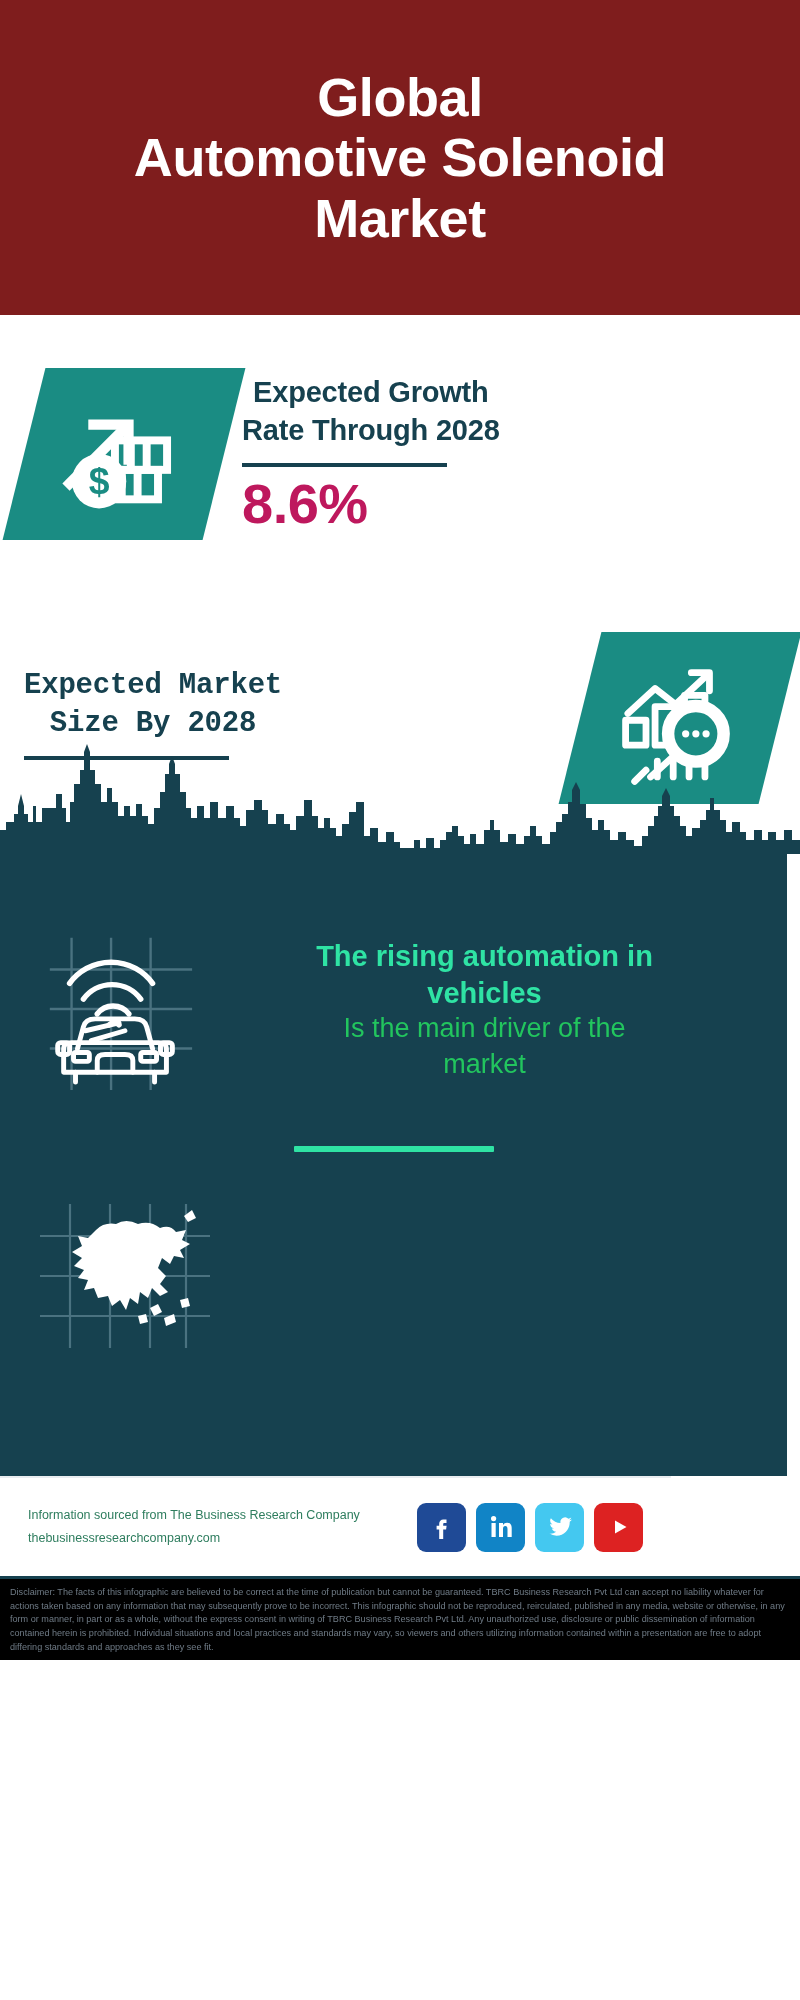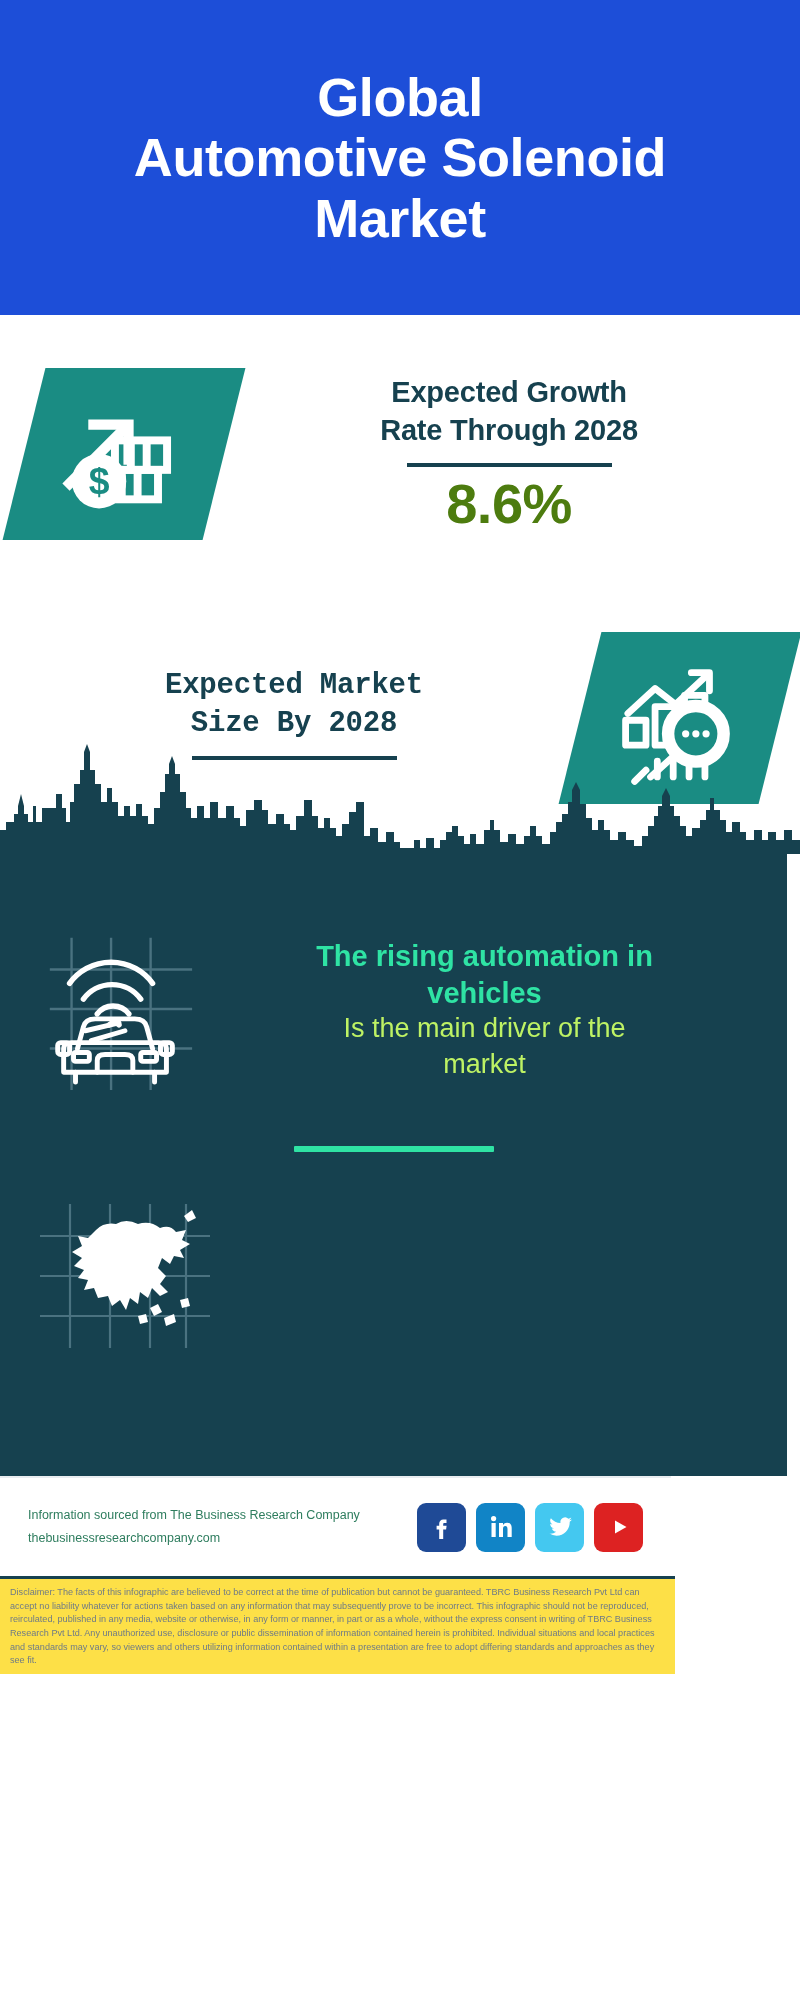--- a/index.html
+++ b/index.html
@@ -18,21 +18,21 @@
     width: 800px;
     height: 2000px;
     position: relative;
     background: #ffffff;
   }
 
   
   .header {
     width: 800px;
     height: 315px;
-    background: #1d4ed8;
+    background: #7f1d1d;
     display: flex;
     align-items: center;
     justify-content: center;
     box-sizing: border-box;
     padding: 4px 26px;
   }
   .header-title {
     color: #ffffff;
     font-size: 54px;
     line-height: 1.12;
@@ -69,40 +69,40 @@
     display: flex;
     align-items: center;
     justify-content: center;
   }
   .para-inner svg { display: block; width: 100%; height: 100%; }
 
   .stat-text {
     flex: 1 1 auto;
     display: flex;
     flex-direction: column;
-    align-items: center;
+    align-items: flex-start;
     justify-content: center;
   }
   .stat-label {
     color: #16414f;
     font-size: 29px;
     font-weight: bold;
     line-height: 1.28;
     text-align: center;
     white-space: pre-line;
     letter-spacing: -0.2px;
   }
   .stat-divider {
     width: 205px;
     height: 4px;
     background: #16414f;
     margin: 14px 0 8px 0;
   }
   .stat-value {
-    color: #4d7c0f;
+    color: #be185d;
     font-size: 56px;
     font-weight: bold;
     line-height: 1.05;
     text-align: center;
     letter-spacing: -0.5px;
   }
 
   .stat-row-1 .stat-text { padding-left: 18px; }
   .stat-row-2 .stat-text { padding-right: 16px; }
 
@@ -146,21 +146,21 @@
   }
   .accent-line {
     color: #2fe3a4;
     font-size: 29px;
     font-weight: bold;
     line-height: 1.26;
     display: block;
     white-space: pre-line;
   }
   .plain-line {
-    color: #bef264;
+    color: #22c55e;
     font-size: 27px;
     font-weight: normal;
     line-height: 1.3;
     display: block;
     white-space: pre-line;
   }
 
   
   .mint-sep-wrap {
     display: flex;
@@ -231,25 +231,25 @@
     position: relative;
   }
   .soc-fb { background: #1f4a96; }
   .soc-li { background: #1184c6; }
   .soc-tw { background: #44c8f0; }
   .soc-yt { background: #dd2222; }
   .social svg { display: block; }
 
   
   .disclaimer-wrap {
-    width: 675px;
+    width: 800px;
     box-sizing: border-box;
     border-top: 3px solid #16414f;
     padding: 7px 10px 6px 10px;
-    background: #fde047;
+    background: #000000;
   }
   .disclaimer {
     color: #6f7b86;
     font-size: 9.1px;
     line-height: 1.5;
     text-align: left;
   }
 </style>
 </head>
 <body>

